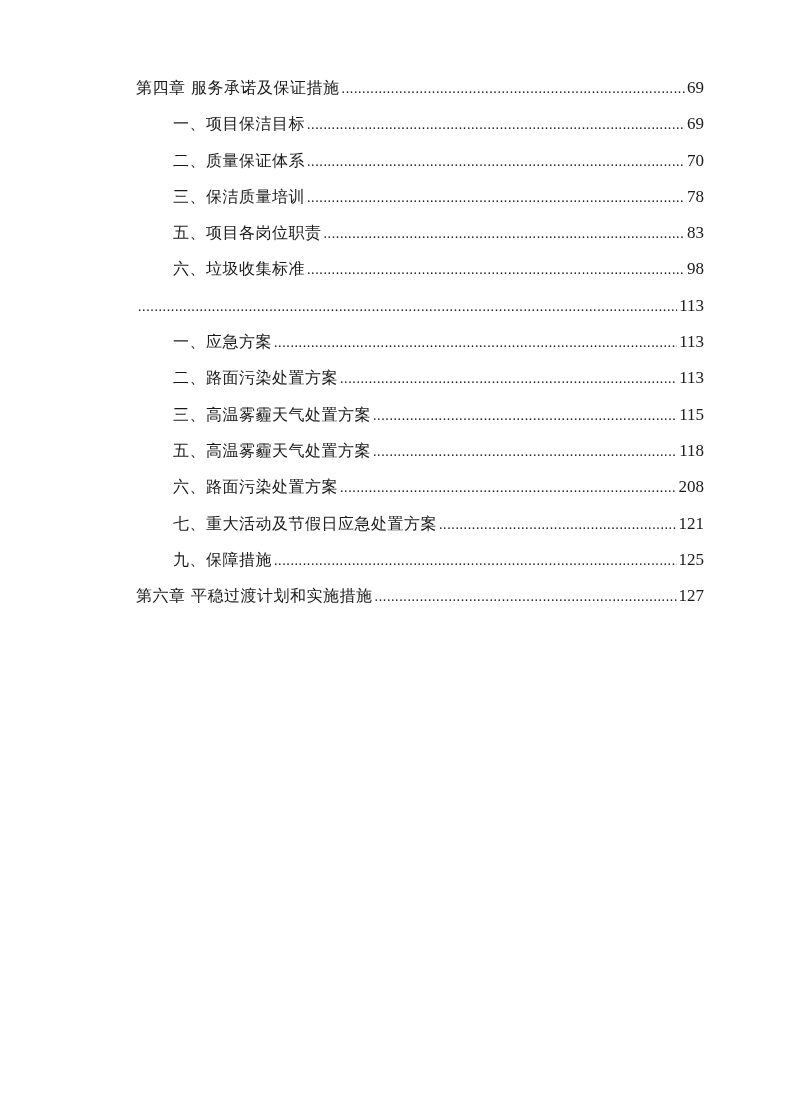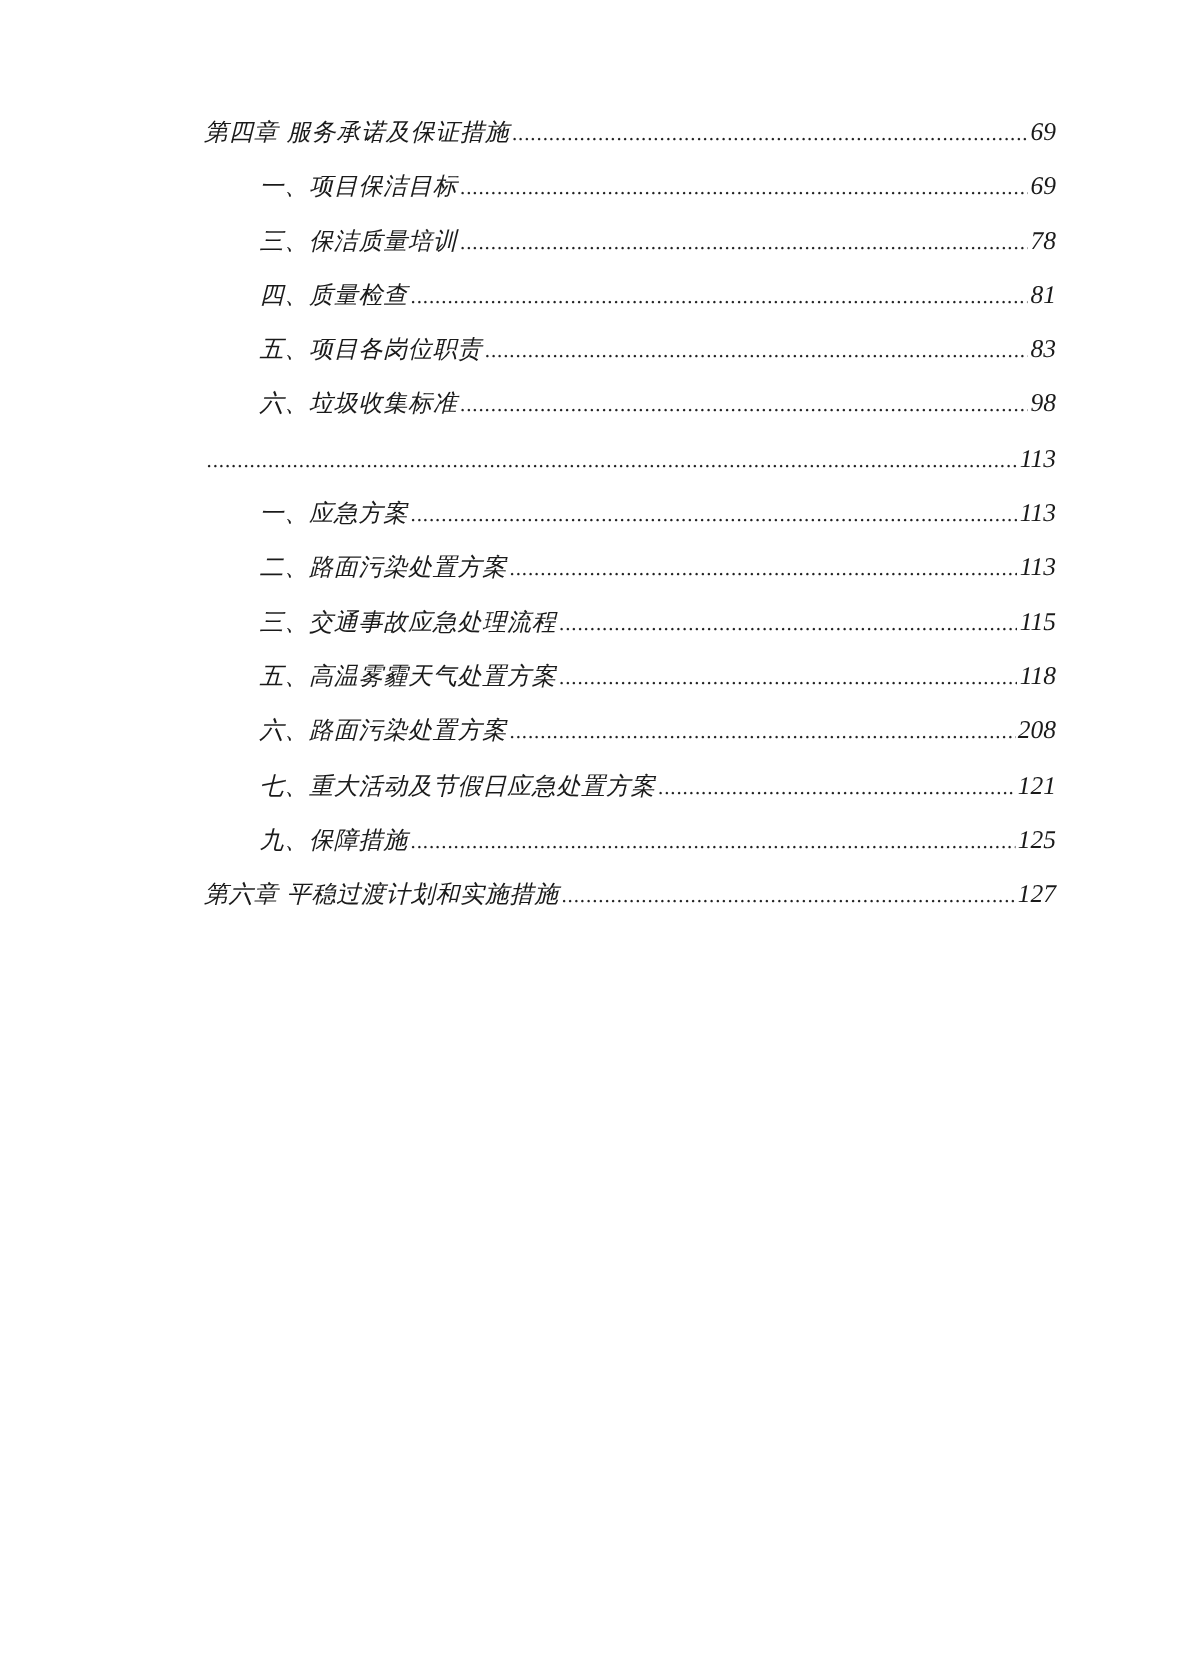--- a/index.html
+++ b/index.html
@@ -21,21 +21,20 @@
       top: 76px;
       width: 568px;
     }
     .toc-row {
       display: flex;
       align-items: baseline;
       height: 36.3px;
       font-size: 16px;
       line-height: 24px;
       white-space: nowrap;
-      font-style: italic;
     }
     .toc-row.level-2 {
       padding-left: 37px;
     }
     .toc-label {
       flex: 0 0 auto;
       letter-spacing: 0.5px;
     }
     .toc-leader {
       flex: 1 1 auto;
@@ -64,28 +63,28 @@
     <span class="toc-label">第四章  服务承诺及保证措施</span>
     <span class="toc-leader"></span>
     <span class="toc-page">69</span>
   </div>
   <div class="toc-row level-2">
     <span class="toc-label">一、项目保洁目标</span>
     <span class="toc-leader"></span>
     <span class="toc-page">69</span>
   </div>
   <div class="toc-row level-2">
+    <span class="toc-label">二、质量保证体系</span>
+    <span class="toc-leader"></span>
+    <span class="toc-page">70</span>
+  </div>
+  <div class="toc-row level-2">
     <span class="toc-label">三、保洁质量培训</span>
     <span class="toc-leader"></span>
     <span class="toc-page">78</span>
-  </div>
-  <div class="toc-row level-2">
-    <span class="toc-label">四、质量检查</span>
-    <span class="toc-leader"></span>
-    <span class="toc-page">81</span>
   </div>
   <div class="toc-row level-2">
     <span class="toc-label">五、项目各岗位职责</span>
     <span class="toc-leader"></span>
     <span class="toc-page">83</span>
   </div>
   <div class="toc-row level-2">
     <span class="toc-label">六、垃圾收集标准</span>
     <span class="toc-leader"></span>
     <span class="toc-page">98</span>
@@ -98,21 +97,21 @@
     <span class="toc-label">一、应急方案</span>
     <span class="toc-leader"></span>
     <span class="toc-page">113</span>
   </div>
   <div class="toc-row level-2">
     <span class="toc-label">二、路面污染处置方案</span>
     <span class="toc-leader"></span>
     <span class="toc-page">113</span>
   </div>
   <div class="toc-row level-2">
-    <span class="toc-label">三、交通事故应急处理流程</span>
+    <span class="toc-label">三、高温雾霾天气处置方案</span>
     <span class="toc-leader"></span>
     <span class="toc-page">115</span>
   </div>
   <div class="toc-row level-2">
     <span class="toc-label">五、高温雾霾天气处置方案</span>
     <span class="toc-leader"></span>
     <span class="toc-page">118</span>
   </div>
   <div class="toc-row level-2">
     <span class="toc-label">六、路面污染处置方案</span>

